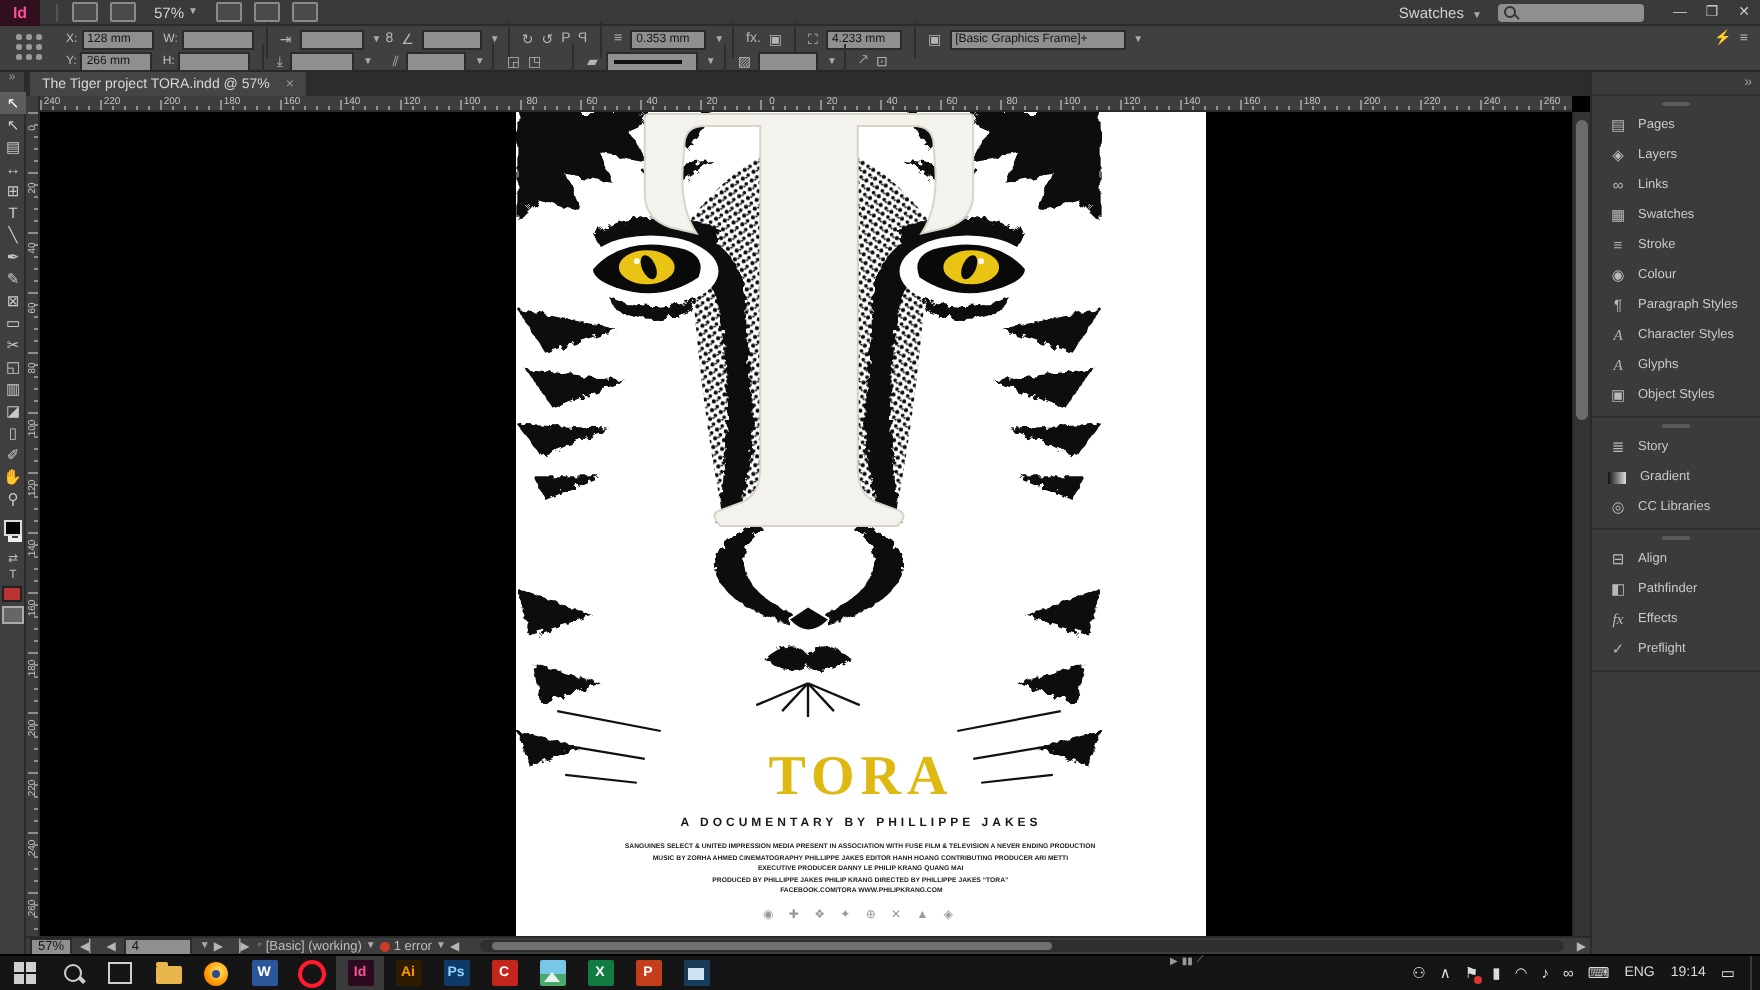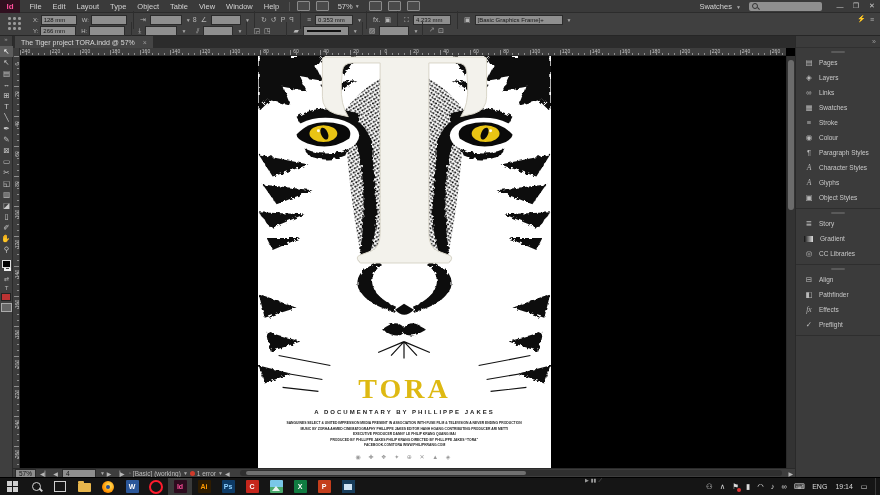--- a/index.html
+++ b/index.html
@@ -54,21 +54,21 @@
   .fillbox{position:absolute;left:2px;top:2px;width:7px;height:6px;background:#000;border:1px solid #ddd}
   .strokebox{position:absolute;left:4px;top:7px;width:7px;height:6px;background:#3f3f3f;border:2px solid #eee;box-sizing:border-box}
   .minirow{width:13px;height:9px;display:flex;align-items:center;justify-content:center;color:#bbb;font-size:6px}
   .applybox{width:8px;height:6px;background:#b33;border:1px solid #222;margin:1px auto}
   .screenmode{width:9px;height:7px;border:1px solid #aaa;margin:2px auto;background:#666}
   
   .canvas{left:20px;top:56px;width:766px;height:412px;background:#000;overflow:hidden}
   .vscroll{left:786px;top:56px;width:9px;height:412px;background:#333;border-left:1px solid #2a2a2a;box-sizing:border-box}
   .vthumb{position:absolute;left:1px;top:4px;width:6px;height:150px;background:#6b6b6b;border-radius:3px}
   
-  .page{position:absolute;left:238px;top:-1px;width:293px;height:414px;background:#fff;overflow:hidden}
+  .page{position:absolute;left:238px;top:-1px;width:345px;height:414px;background:#fff;overflow:hidden}
   .tora{position:absolute;top:320px;width:100%;text-align:center;font-family:"Liberation Serif",serif;font-weight:bold;font-size:28px;letter-spacing:3px;line-height:28px}
   .docline{position:absolute;top:354px;width:100%;text-align:center;font-size:6px;font-weight:bold;letter-spacing:2px;color:#1a1a1a}
   .credits{position:absolute;top:366px;width:100%}
   .credit-line{display:flex;justify-content:center;height:5.5px}
   .credit-line span{font-size:8px;transform:scale(0.42);transform-origin:center top;white-space:nowrap;color:#222;font-weight:bold}
   .logos{position:absolute;top:398px;width:100%;text-align:center;font-size:6px;color:#999;letter-spacing:3px}
   
   .statusbar{left:13px;top:468px;width:782px;height:9px;background:#3d3d3d;display:flex;align-items:center;font-size:6.5px;color:#bdbdbd;border-top:1px solid #2a2a2a;box-sizing:border-box}
   .sb-fld{background:#8f8f8f;color:#161616;height:7px;line-height:7px;padding:0 3px;margin:0 2px;border:1px solid #2b2b2b}
   .sb-ic{margin:0 2px;font-size:6px;color:#b5b5b5}
@@ -108,31 +108,20 @@
   .tic .bdg{position:absolute;right:-2px;bottom:-1px;width:4px;height:4px;border-radius:50%;background:#d33}
   .tray .txt{margin:0 4px}
   .showdesk{width:4px;height:18px;border-left:1px solid #3a3a3a;margin-left:4px}
   .mediabtns{position:absolute;left:585px;top:-1px;display:flex;color:#9a9a9a;font-size:5px;gap:2px}
 </style>
 </head>
 <body>
 
 <div class="abs menubar">
   <div class="id-logo">Id</div>
-  <div id="menu-items" style="display:flex">
-      <span class="menu-item">File</span>
-      <span class="menu-item">Edit</span>
-      <span class="menu-item">Layout</span>
-      <span class="menu-item">Type</span>
-      <span class="menu-item">Object</span>
-      <span class="menu-item">Table</span>
-      <span class="menu-item">View</span>
-      <span class="menu-item">Window</span>
-      <span class="menu-item">Help</span>
-    </div>
   <div class="mb-sep"></div>
   <div class="mb-ic"></div>
   <div class="mb-ic"></div>
   <div class="zoombox">
     <span>57%</span>
       <span class="caret">▼</span>
   </div>
   <div class="mb-ic"></div>
   <div class="mb-ic"></div>
   <div class="mb-ic"></div>

